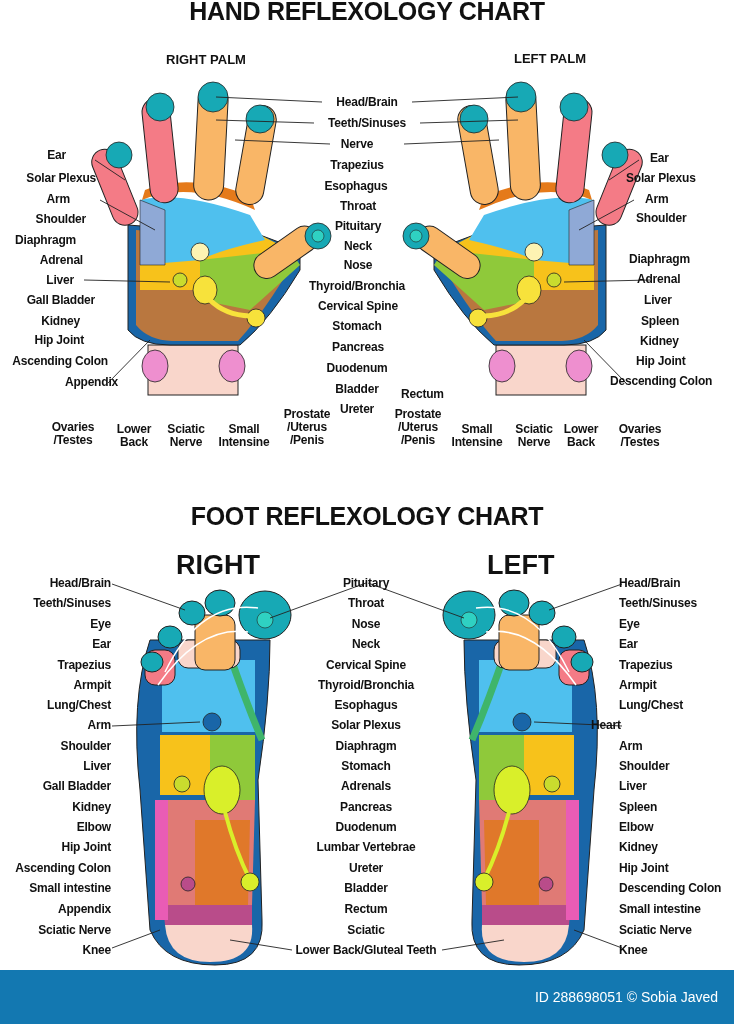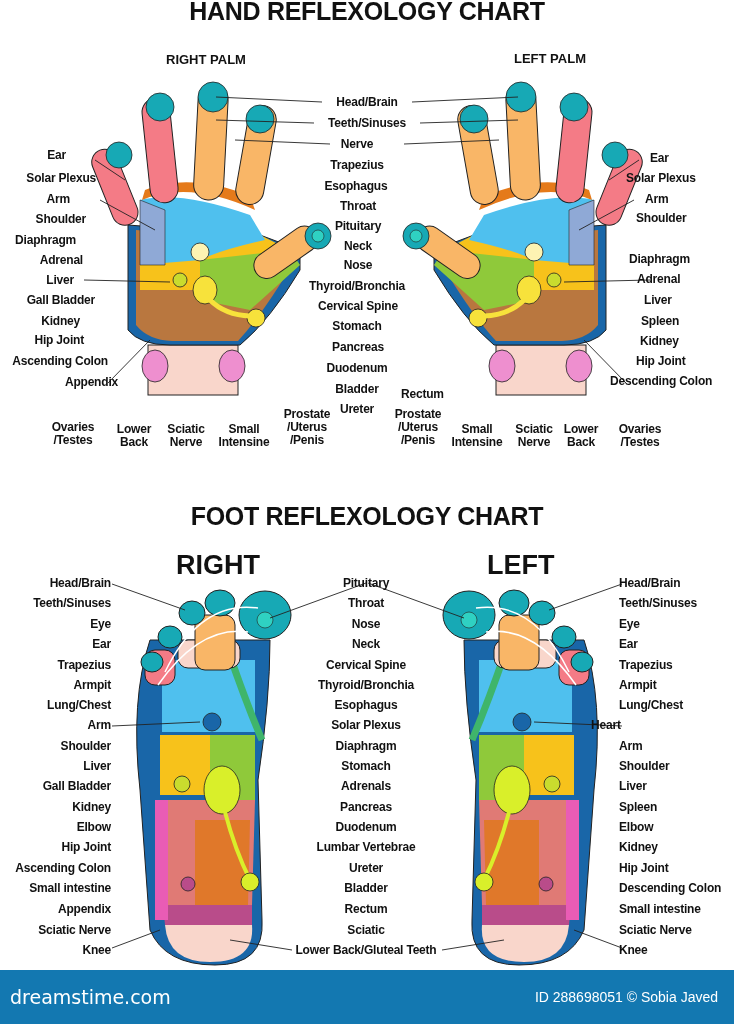--- a/index.html
+++ b/index.html
@@ -255,15 +255,14 @@
 <div class="lbl" style="left:619px; top:801px;">Spleen</div>
 <div class="lbl" style="left:619px; top:821px;">Elbow</div>
 <div class="lbl" style="left:619px; top:841px;">Kidney</div>
 <div class="lbl" style="left:619px; top:862px;">Hip Joint</div>
 <div class="lbl" style="left:619px; top:882px;">Descending Colon</div>
 <div class="lbl" style="left:619px; top:903px;">Small intestine</div>
 <div class="lbl" style="left:619px; top:924px;">Sciatic Nerve</div>
 <div class="lbl" style="left:619px; top:944px;">Knee</div>
 
 <div class="footer">
-  <span class="brand">dreamstime.com</span>
   <span class="credit">ID 288698051 © Sobia Javed</span>
 </div>
 
 </body></html>

